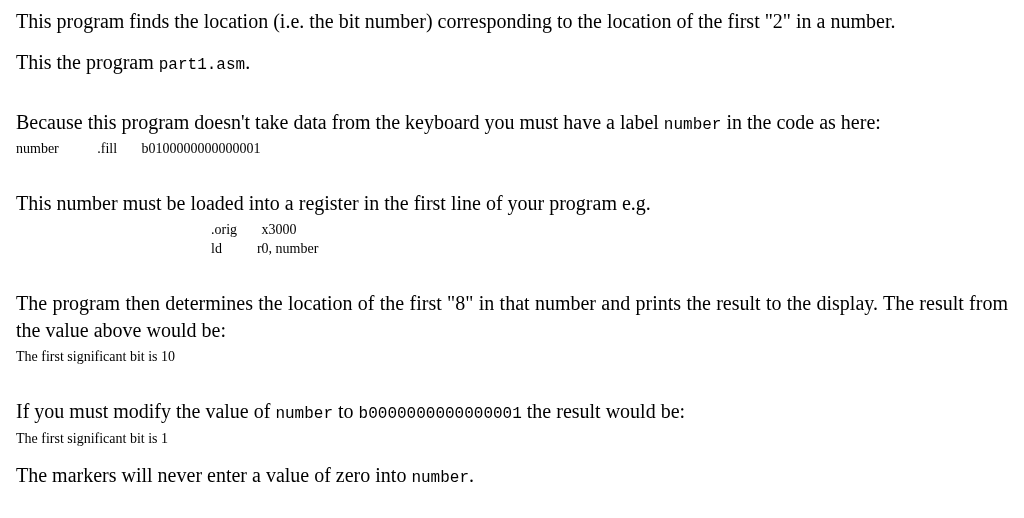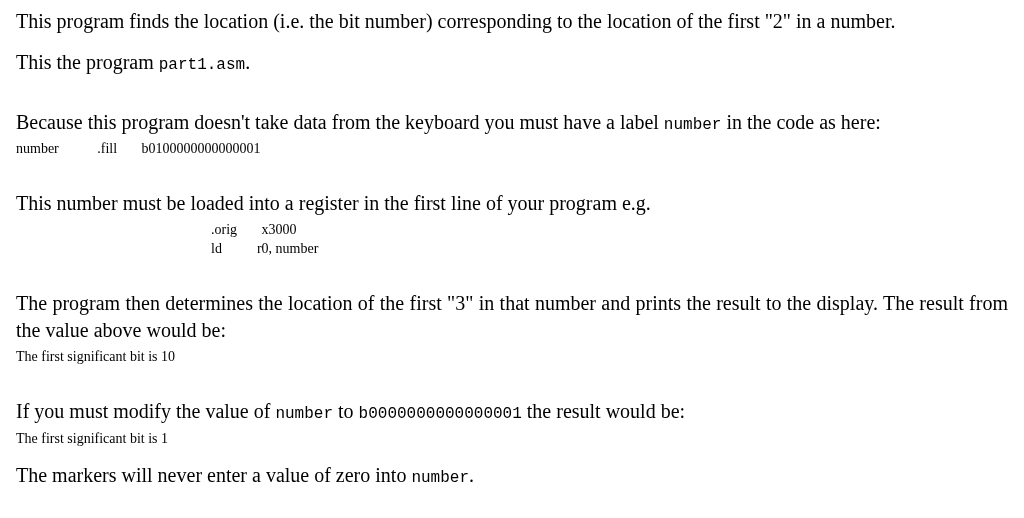--- a/index.html
+++ b/index.html
@@ -49,21 +49,21 @@
   <span>Because this program doesn't take data from the keyboard you must have a label </span><span class="code-inline">number</span><span> in the code as here:</span>
 </p>
 
 <div class="code-block">number           .fill       b0100000000000001</div>
 
 <p class="tight">This number must be loaded into a register in the first line of your program e.g.</p>
 
 <div class="code-block indented">.orig       x3000
 ld          r0, number</div>
 
-<p class="tight">The program then determines the location of the first "3" in that number and prints the result to the display. The result from the value above would be:</p>
+<p class="tight">The program then determines the location of the first "8" in that number and prints the result to the display. The result from the value above would be:</p>
 
 <div class="code-block">The first significant bit is 10</div>
 
 <p class="tight">
   <span>If you must modify the value of </span><span class="code-inline">number</span><span> to </span><span class="code-inline">b0000000000000001</span><span> the result would be:</span>
 </p>
 
 <div class="code-block">The first significant bit is 1</div>
 
 <p class="para" style="margin-bottom:16px">

